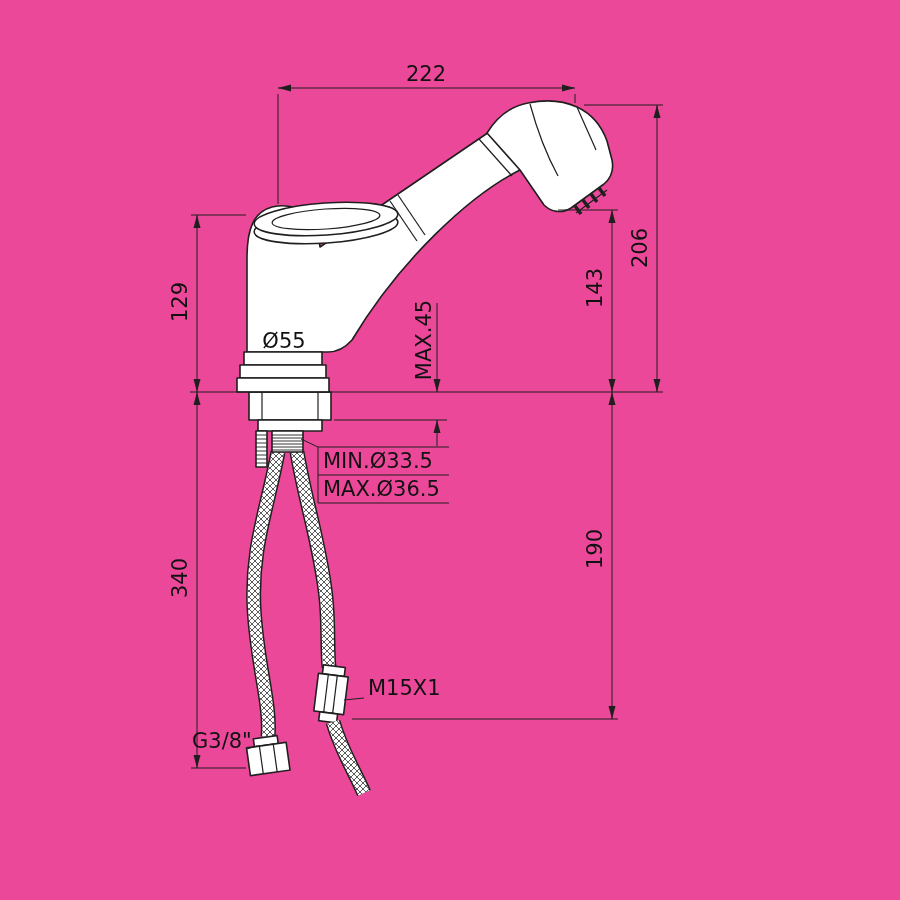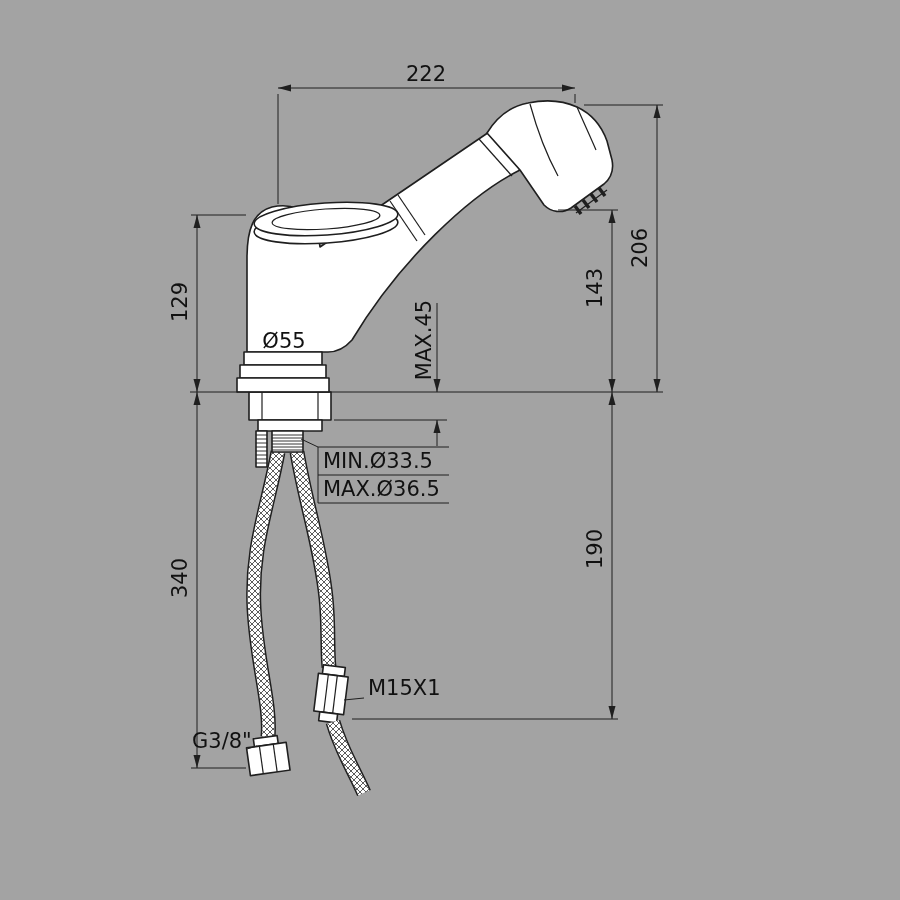--- a/index.html
+++ b/index.html
@@ -1,16 +1,16 @@
 <!DOCTYPE html>
 <html><head>
 <meta charset="utf-8">
 <style>
   html,body { margin:0; padding:0; background:#fff; }
-  .stage { position:relative; width:900px; height:900px; background:#a3a3a3; overflow:hidden; }
+  .stage { position:relative; width:900px; height:900px; background:#ec4899; overflow:hidden; }
   svg { display:block; }
   .ol   { fill:#ffffff; stroke:#1f1f1f; stroke-width:1.6; stroke-linejoin:round; }
   .ln   { fill:none; stroke:#1f1f1f; stroke-width:1.2; }
   .dim  { fill:none; stroke:#1f1f1f; stroke-width:1; }
   .hatch{ stroke:#1f1f1f; stroke-width:0.9; }
   .teeth{ stroke:#1f1f1f; stroke-width:3.5; }
   .hose-out { fill:none; stroke:#1f1f1f; stroke-width:15; }
   .hose-in  { fill:none; stroke:#ffffff; stroke-width:12; }
   .hose-br  { fill:none; stroke:url(#braid); stroke-width:12; }
   .dim-text { font-family:"DejaVu Sans", sans-serif; font-size:21px; fill:#111111; }

